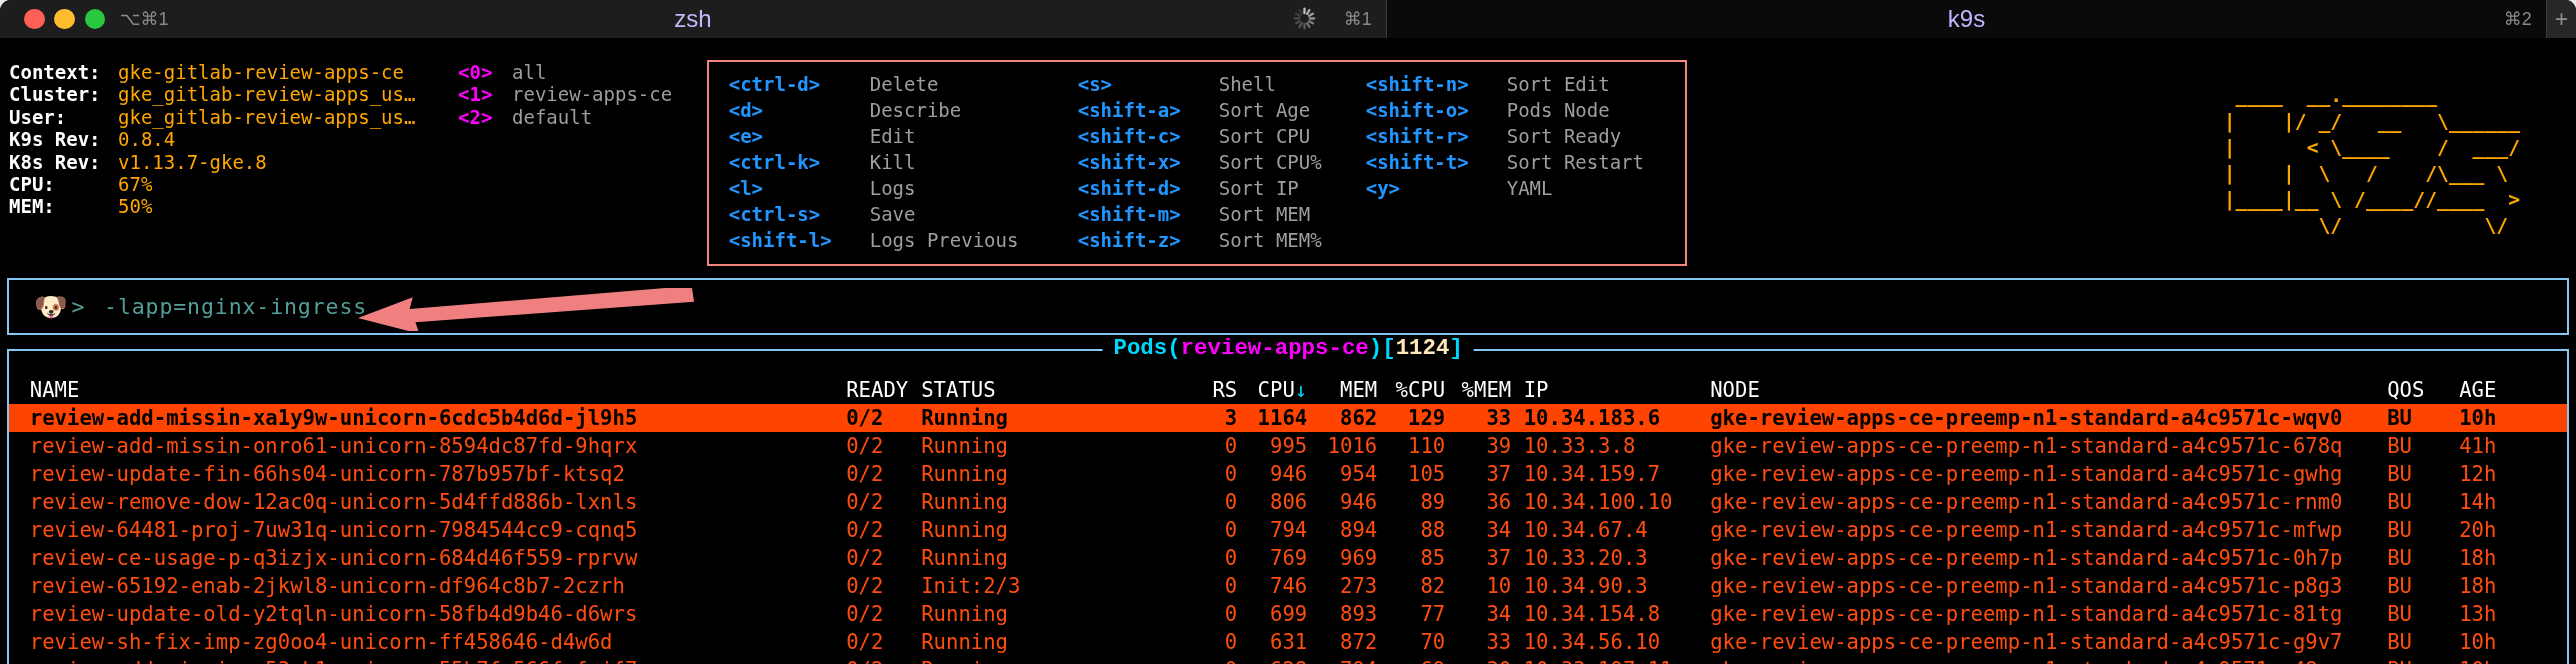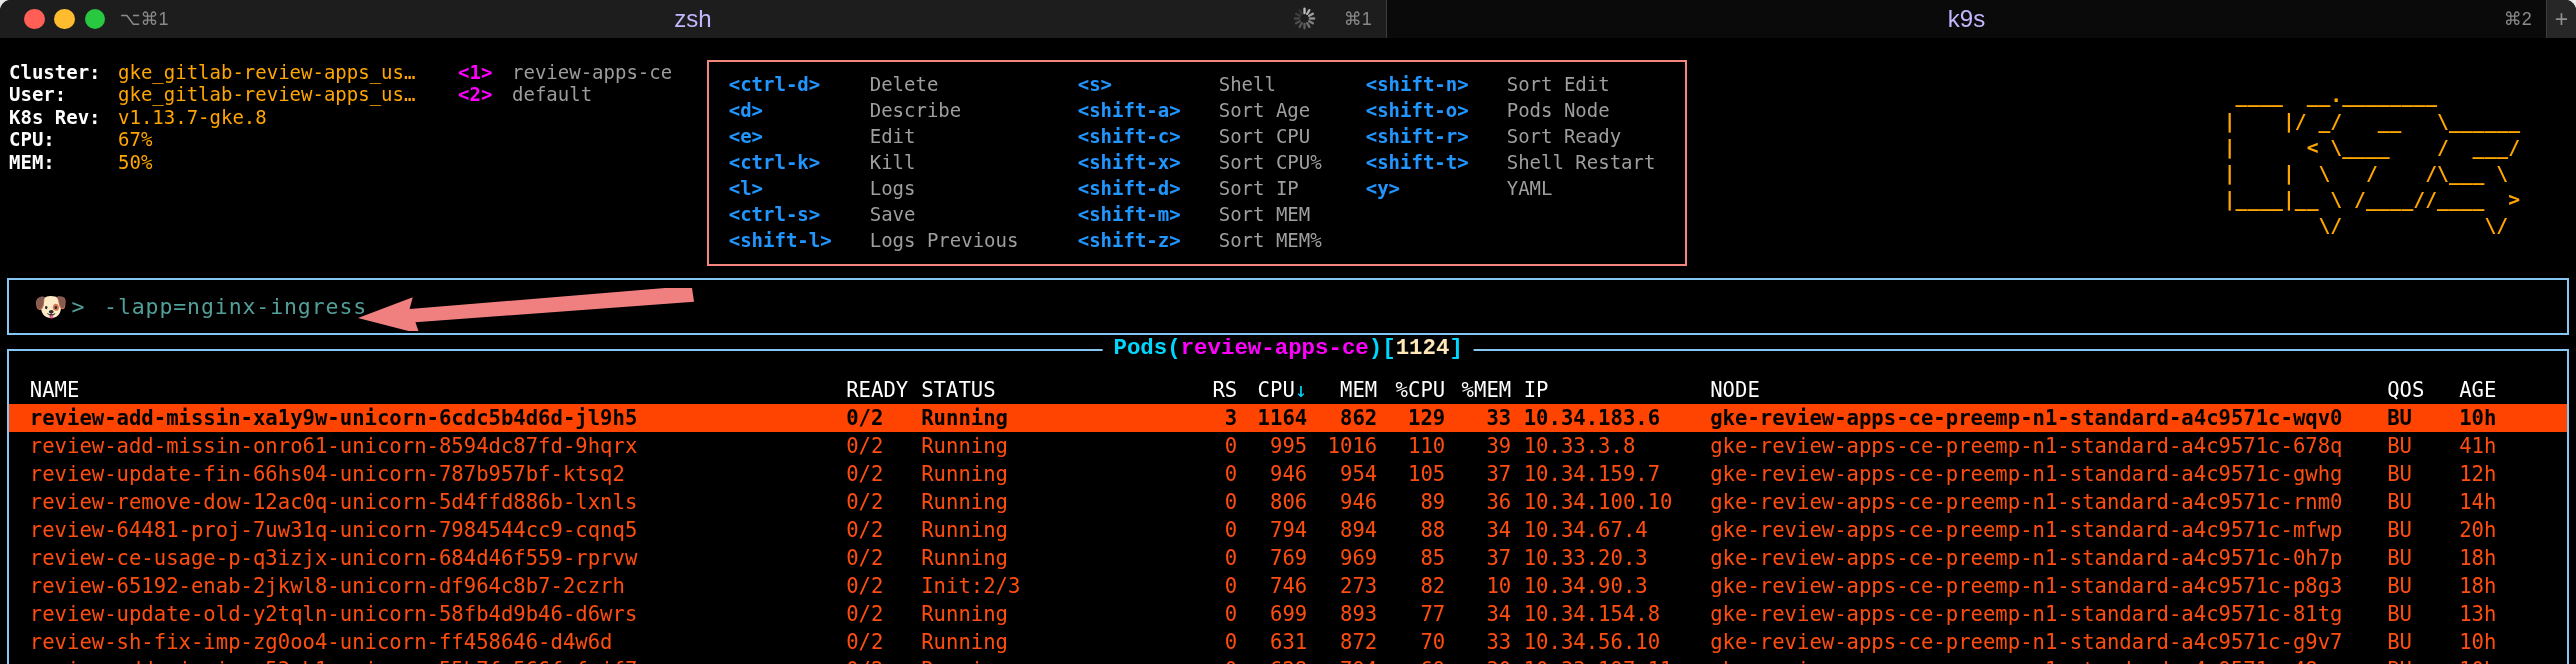--- a/index.html
+++ b/index.html
@@ -99,22 +99,24 @@
     <div class="tab tab-k9s">
       <span class="tab-title">k9s</span>
       <span class="tab-shortcut ts-right">⌘2</span>
     </div>
     <div class="newtab">+</div>
   </div>
 
   <div class="term">
 
     <div class="cluster-info">
+        <div class="ci-row"><span class="ci-label">Context:</span><span class="ci-value">gke-gitlab-review-apps-ce</span><span class="ci-key">&lt;0&gt;</span><span class="ci-ns">all</span></div>
         <div class="ci-row"><span class="ci-label">Cluster:</span><span class="ci-value">gke_gitlab-review-apps_us…</span><span class="ci-key">&lt;1&gt;</span><span class="ci-ns">review-apps-ce</span></div>
         <div class="ci-row"><span class="ci-label">User:</span><span class="ci-value">gke_gitlab-review-apps_us…</span><span class="ci-key">&lt;2&gt;</span><span class="ci-ns">default</span></div>
+        <div class="ci-row"><span class="ci-label">K9s Rev:</span><span class="ci-value">0.8.4</span></div>
         <div class="ci-row"><span class="ci-label">K8s Rev:</span><span class="ci-value">v1.13.7-gke.8</span></div>
         <div class="ci-row"><span class="ci-label">CPU:</span><span class="ci-value">67%</span></div>
         <div class="ci-row"><span class="ci-label">MEM:</span><span class="ci-value">50%</span></div>
       </div>
 
     <div class="keybind-box">
         <div class="kb-col kb-col1">
           <div class="kb-row"><span class="kb-key">&lt;ctrl-d&gt;</span><span class="kb-action">Delete</span></div>
           <div class="kb-row"><span class="kb-key">&lt;d&gt;</span><span class="kb-action">Describe</span></div>
           <div class="kb-row"><span class="kb-key">&lt;e&gt;</span><span class="kb-action">Edit</span></div>
@@ -129,21 +131,21 @@
           <div class="kb-row"><span class="kb-key">&lt;shift-c&gt;</span><span class="kb-action">Sort CPU</span></div>
           <div class="kb-row"><span class="kb-key">&lt;shift-x&gt;</span><span class="kb-action">Sort CPU%</span></div>
           <div class="kb-row"><span class="kb-key">&lt;shift-d&gt;</span><span class="kb-action">Sort IP</span></div>
           <div class="kb-row"><span class="kb-key">&lt;shift-m&gt;</span><span class="kb-action">Sort MEM</span></div>
           <div class="kb-row"><span class="kb-key">&lt;shift-z&gt;</span><span class="kb-action">Sort MEM%</span></div>
         </div>
         <div class="kb-col kb-col3">
           <div class="kb-row"><span class="kb-key">&lt;shift-n&gt;</span><span class="kb-action">Sort Edit</span></div>
           <div class="kb-row"><span class="kb-key">&lt;shift-o&gt;</span><span class="kb-action">Pods Node</span></div>
           <div class="kb-row"><span class="kb-key">&lt;shift-r&gt;</span><span class="kb-action">Sort Ready</span></div>
-          <div class="kb-row"><span class="kb-key">&lt;shift-t&gt;</span><span class="kb-action">Shell Restart</span></div>
+          <div class="kb-row"><span class="kb-key">&lt;shift-t&gt;</span><span class="kb-action">Sort Restart</span></div>
           <div class="kb-row"><span class="kb-key">&lt;y&gt;</span><span class="kb-action">YAML</span></div>
         </div>
       </div>
 
     <pre class="logo"> ____  __.________       
 |    |/ _/   __   \______
 |      &lt; \____    /  ___/
 |    |  \   /    /\___ \ 
 |____|__ \ /____//____  &gt;
         \/            \/ </pre>

